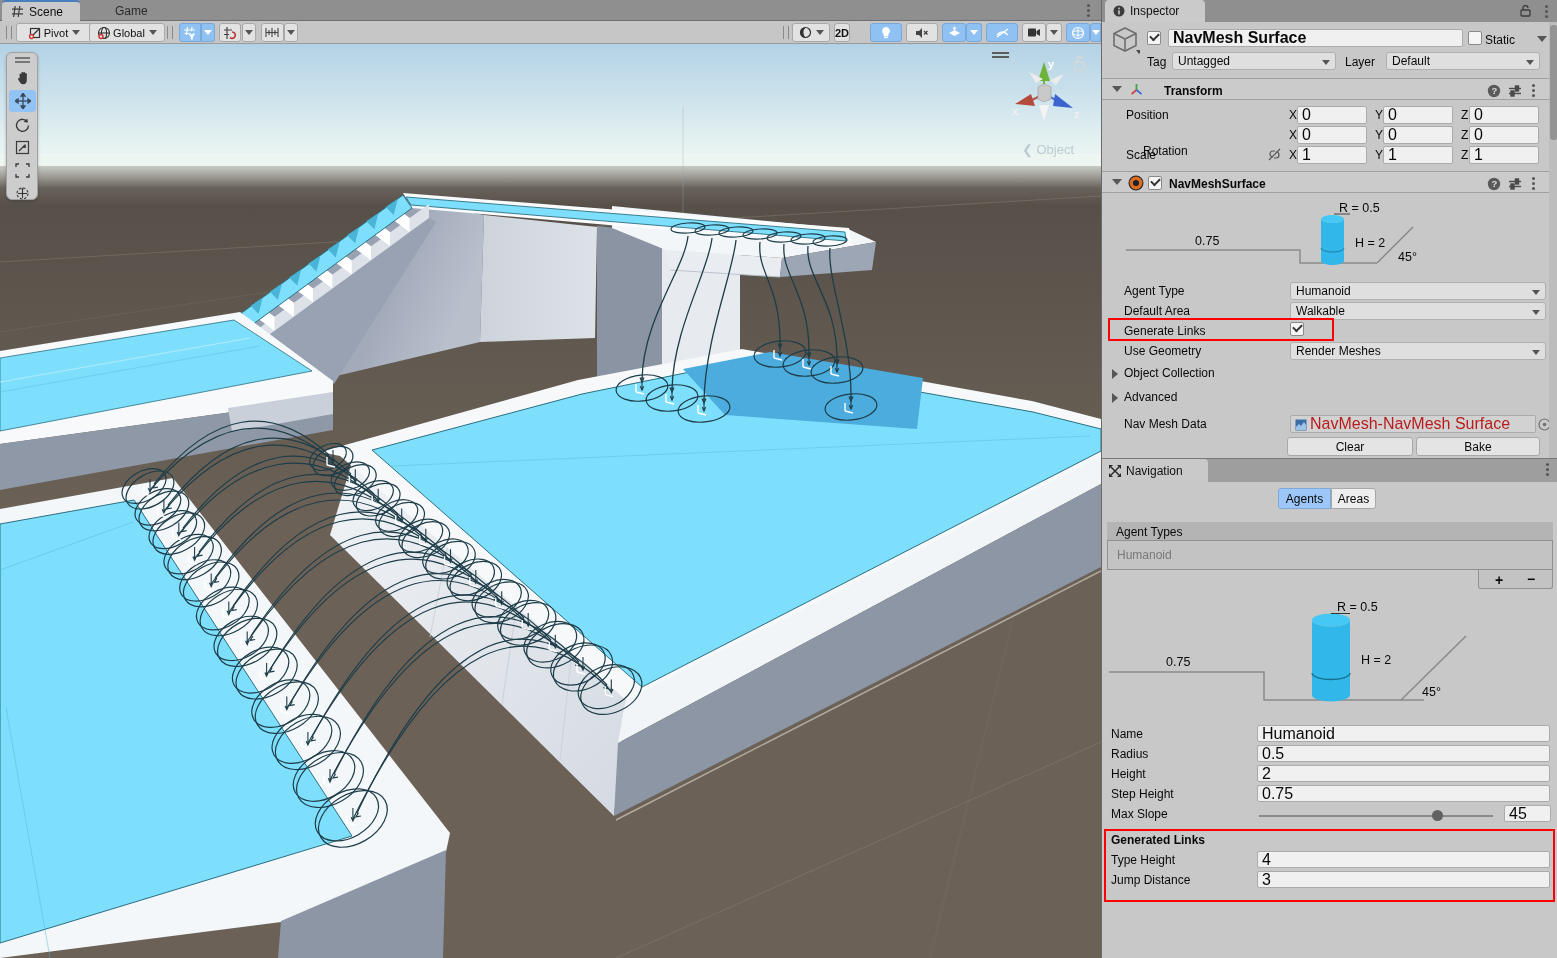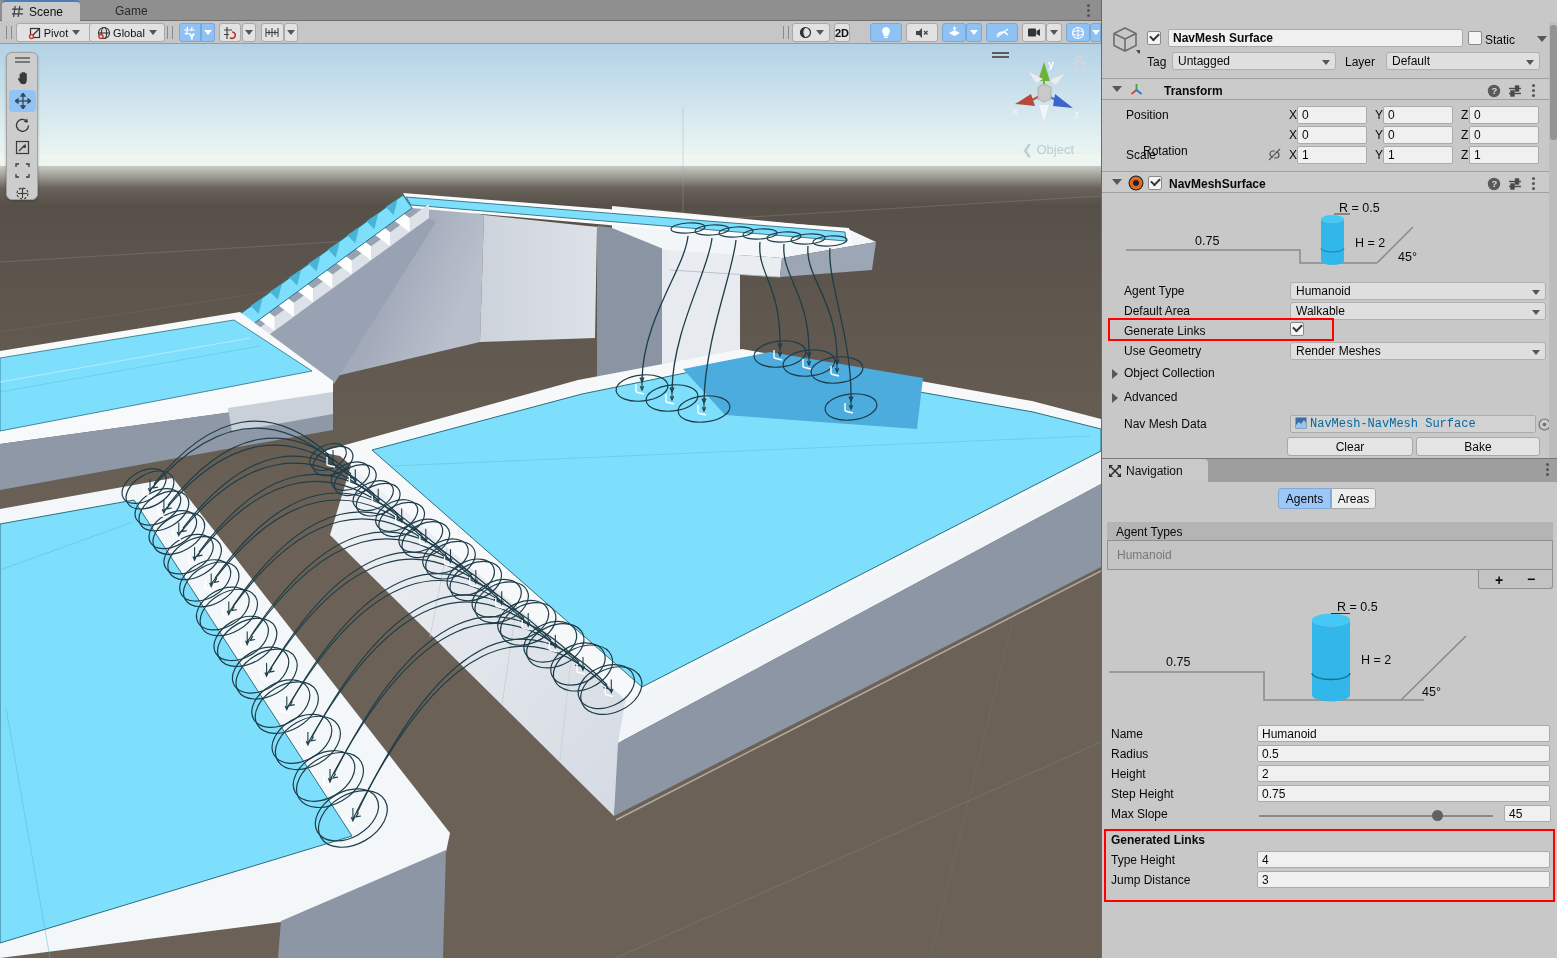--- a/index.html
+++ b/index.html
@@ -12,21 +12,21 @@
 .toolbar{position:absolute;left:0;top:21px;width:1101px;height:23px;background:#c6c6c6;border-bottom:1px solid #9b9b9b;}
 .tbtn{position:absolute;top:2px;height:19px;background:#e2e2e2;border:1px solid #a9a9a9;border-radius:3px;display:flex;align-items:center;justify-content:center;font-size:11px;color:#111;}
 .tbtn.blue{background:#8fc1f2;border-color:#7aa8d8;}
 .grip{position:absolute;top:5px;width:6px;height:13px;border-left:1.5px solid #8a8a8a;border-right:1.5px solid #8a8a8a;}
 .ltools{position:absolute;left:6px;top:52px;width:32px;height:148px;background:#cdcdcd;border:1px solid #a2a2a2;border-radius:6px;box-shadow:0 1px 3px rgba(0,0,0,.25);}
 .ltool{position:absolute;left:2px;width:27px;height:22px;border-radius:4px;display:flex;align-items:center;justify-content:center;}
 .ltool.sel{background:#91c3f5;}
 #inspector{position:absolute;left:1101px;top:0;width:456px;height:958px;background:#c8c8c8;border-left:1px solid #6a6a6a;}
 .itabbar{position:absolute;left:0;top:0;width:456px;height:22px;background:#8f8f8f;}
 .itab{position:absolute;left:3px;top:0;width:100px;height:22px;background:#cacaca;border-radius:4px 4px 0 0;display:flex;align-items:center;gap:5px;padding:0 8px;}
-.field{position:absolute;background:#f0f0f0;border:1px solid #ababab;border-radius:2px;font-size:12px;color:#090909;padding:1px 4px;line-height:14px;}
+.field{position:absolute;background:#f0f0f0;border:1px solid #ababab;border-radius:2px;font-size:16px;color:#090909;padding:1px 4px;line-height:14px;}
 .ddown{position:absolute;background:#dfdfdf;border:1px solid #b0b0b0;border-radius:3px;font-size:12px;color:#090909;padding:1px 5px;line-height:14px;}
 .ddown:after{content:"";position:absolute;right:5px;top:7px;border-left:4px solid transparent;border-right:4px solid transparent;border-top:5px solid #555;}
 .lbl{position:absolute;font-size:12px;color:#090909;white-space:nowrap;}
 .hdr{position:absolute;left:0;width:455px;height:22px;background:#cbcbcb;border-top:1px solid #a0a0a0;border-bottom:1px solid #a0a0a0;}
 .bold{font-weight:bold;}
 .chk{position:absolute;width:14px;height:14px;background:#f5f5f5;border:1px solid #8a8a8a;border-radius:2px;}
 .chk.on:after{content:"";position:absolute;left:2px;top:1px;width:7px;height:4px;border-left:2px solid #333;border-bottom:2px solid #333;transform:rotate(-45deg);}
 .fold{position:absolute;width:0;height:0;border-left:5px solid transparent;border-right:5px solid transparent;border-top:6px solid #575757;}
 .foldr{position:absolute;width:0;height:0;border-top:5px solid transparent;border-bottom:5px solid transparent;border-left:6px solid #575757;}
 .dots3{position:absolute;width:3px;height:3px;background:#555;border-radius:50%;box-shadow:0 -5px 0 #555,0 5px 0 #555;}
@@ -587,20 +587,35 @@
 <text x="72" y="70" fill="#f0f0f0">z</text>
 <path d="M34,35 L41,31 L27,24 Z" fill="#ececec"></path>
 <path d="M37,57 L47,57 L42,73 Z" fill="#f4f4f4"></path>
 <path d="M48,32 L54,37 L62,26 Z" fill="#ececec"></path>
 <path d="M36,39 L42,36 L49,39 L49,51 L42,54 L36,51 Z" fill="#c9c9c9" stroke="#a8a8a8" stroke-width="0.8"></path>
 </g>
       </svg>
       <div class="lbl" style="left:1022px;top:142px;color:#aebfc6;font-size:13px;opacity:0.75;">❮ Object</div>
     </div>
     <div id="inspector">
+      <div class="itabbar">
+        <div class="itab">
+          <svg width="12" height="12" viewBox="0 0 12 12">
+            <circle cx="6" cy="6" r="5.5" fill="#3c3c3c"></circle>
+            <rect x="5.2" y="2.6" width="1.6" height="1.6" fill="#c8c8c8"></rect>
+            <rect x="5.2" y="5.2" width="1.6" height="4.2" fill="#c8c8c8"></rect>
+          </svg>
+          <span>Inspector</span>
+        </div>
+        <svg class="abs" style="left:418px;top:5px;" width="11" height="12" viewBox="0 0 11 12">
+          <rect x="1" y="5" width="9" height="6" rx="1" fill="none" stroke="#3c3c3c" stroke-width="1.3"></rect>
+          <path d="M3,5 v-2 a2.5,2.5 0 0 1 5,0" fill="none" stroke="#3c3c3c" stroke-width="1.3"></path>
+        </svg>
+        <div class="dots3" style="left:443px;top:10px;"></div>
+      </div>
       <svg class="abs" style="left:8px;top:25px;" width="30" height="30" viewBox="0 0 30 30">
 <g fill="none" stroke="#6e6e6e" stroke-width="1.6">
           <path d="M15,3 L26,8.5 L26,20.5 L15,26 L4,20.5 L4,8.5 Z"></path>
           <path d="M4,8.5 L15,14 L26,8.5 M15,14 L15,26"></path>
         </g>
 <path d="M26,25 l6,0 l-3,4 Z" fill="#4a4a4a"></path>
       </svg>
       <div class="chk on" style="left:45px;top:31px;"></div>
       <div class="field bold" style="left:66px;top:29px;width:295px;height:18px;">NavMesh Surface</div>
       <div class="chk" style="left:366px;top:31px;"></div>
@@ -702,21 +717,21 @@
       <div class="lbl" style="left:22px;top:324px;">Generate Links</div>
       <div class="chk on" style="left:188px;top:322px;"></div>
       <div class="redbox" style="left:6px;top:318px;width:226px;height:23px;"></div>
       <div class="lbl" style="left:22px;top:344px;">Use Geometry</div>
       <div class="ddown" style="left:188px;top:342px;width:256px;height:18px;">Render Meshes</div>
       <div class="foldr" style="left:10px;top:369px;"></div>
       <div class="lbl" style="left:22px;top:366px;">Object Collection</div>
       <div class="foldr" style="left:10px;top:393px;"></div>
       <div class="lbl" style="left:22px;top:390px;">Advanced</div>
       <div class="lbl" style="left:22px;top:417px;">Nav Mesh Data</div>
-      <div class="field" style="left:188px;top:415px;width:246px;height:18px;background:#d2d2d2;color:#0369a1;font-family:Liberation Mono, monospace;">
+      <div class="field" style="left:188px;top:415px;width:246px;height:18px;background:#d2d2d2;color:#b91c1c;">
 <svg width="12" height="12" viewBox="0 0 12 12" style="vertical-align:-2px;margin-right:3px;">
           <rect x="0.5" y="0.5" width="11" height="11" fill="#3a6ea5"></rect>
           <path d="M1,8 L4,5 L6,7 L9,3 L11,6 L11,11 L1,11 Z" fill="#9fc3e8"></path>
         </svg>NavMesh-NavMesh Surface</div>
       <svg class="abs" style="left:436px;top:418px;" width="13" height="13" viewBox="0 0 13 13">
         <circle cx="6.5" cy="6.5" r="5.5" fill="none" stroke="#707070" stroke-width="1.2"></circle>
         <circle cx="6.5" cy="6.5" r="1.8" fill="#707070"></circle>
       </svg>
       <div class="btn" style="left:185px;top:437px;width:126px;height:19px;line-height:18px;">Clear</div>
       <div class="btn" style="left:314px;top:437px;width:124px;height:19px;line-height:18px;">Bake</div>

